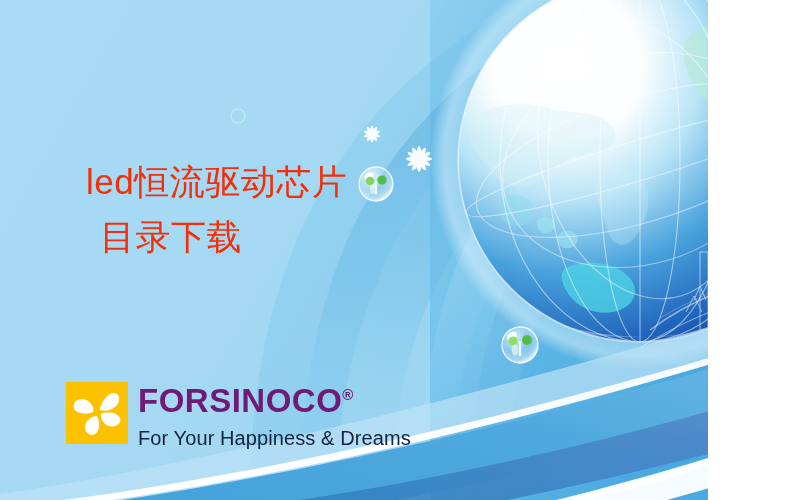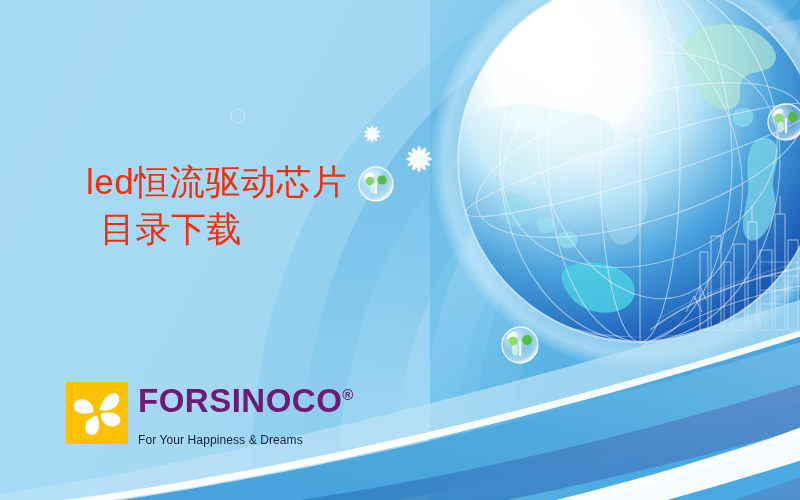--- a/index.html
+++ b/index.html
@@ -6,21 +6,21 @@
     margin: 0;
     padding: 0;
     background: #ffffff;
   }
   body {
     font-family: "Liberation Sans", sans-serif;
   }
 
   #poster {
     position: relative;
-    width: 800px;
+    width: 708px;
     height: 500px;
     overflow: hidden;
     background: #9ed6f2;
   }
 
   .layer {
     position: absolute;
     inset: 0;
     width: 800px;
     height: 500px;
@@ -36,21 +36,21 @@
     white-space: nowrap;
   }
   .title-line {
     font-family: "Liberation Sans", "DejaVu Sans", sans-serif;
     font-size: 35px;
     font-weight: 400;
     letter-spacing: 0.5px;
     color: #f42e08;
   }
   .title-line.second {
-    margin-top: 8px;
+    margin-top: 16px;
     padding-left: 14px;
   }
 
   
   #logo {
     position: absolute;
     left: 66px;
     top: 382px;
     z-index: 40;
     display: flex;
@@ -75,24 +75,24 @@
     line-height: 1;
     white-space: nowrap;
   }
   #logo-wordmark .reg {
     font-size: 15px;
     vertical-align: super;
     letter-spacing: 0;
   }
   #logo-tagline {
     font-family: "Liberation Sans", sans-serif;
-    font-size: 12px;
+    font-size: 20px;
     color: #14213f;
     letter-spacing: 0.1px;
-    margin-top: 16px;
+    margin-top: 10px;
     white-space: nowrap;
   }
 </style>
 </head>
 <body>
 
 <div id="poster">
 
   <svg class="layer" viewBox="0 0 800 500" preserveAspectRatio="none" xmlns="http://www.w3.org/2000/svg">
     <defs>

